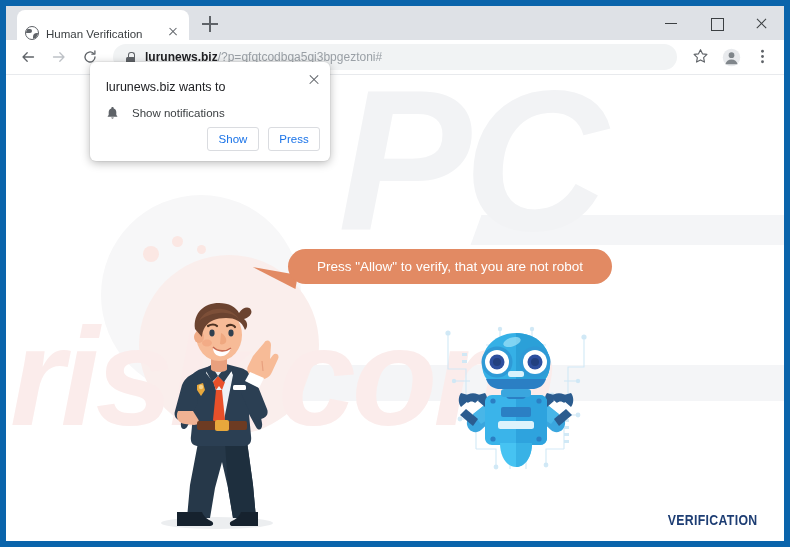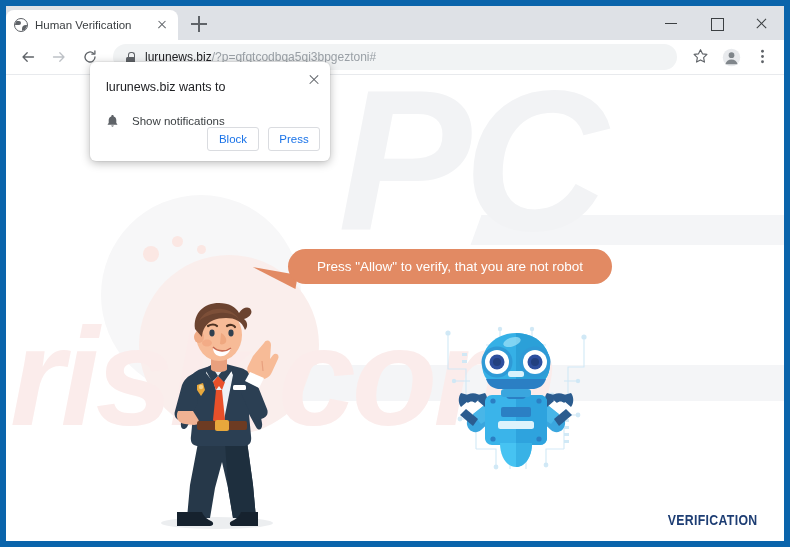--- a/index.html
+++ b/index.html
@@ -26,25 +26,25 @@
   
   #tabstrip {
     position: relative;
     height: 34px;
     background: #dee1e6;
     display: flex;
     align-items: flex-end;
   }
   #tab {
     position: relative;
-    margin-left: 0;
+    margin-left: 11px;
     width: 172px; height: 30px;
     background: #ffffff;
     border-radius: 8px 8px 0 0;
-    display: flex; align-items: center;
+    display: flex; align-items: flex-end;
     padding: 0 8px;
     gap: 7px;
   }
   #tab-favicon {
     width: 14px; height: 14px; flex: 0 0 14px;
     border-radius: 50%;
     border: 1.6px solid #5f6368;
     position: relative;
     overflow: hidden;
   }
@@ -144,21 +144,21 @@
     content: ""; position: absolute;
     left: 2.7px; top: 1px; width: 5.6px; height: 6px;
     border: 1.5px solid #5f6368;
     border-bottom: none;
     border-radius: 3px 3px 0 0;
   }
   #url-text {
     font-size: 12px; color: #9aa0a6;
     white-space: nowrap; overflow: hidden;
   }
-  #url-text b { color: #202124; font-weight: 400; }
+  #url-text b { color: #202124; font-weight: 700; }
 
   .tbicon { width: 28px; height: 28px; position: relative; flex: 0 0 28px; }
   #star-icon svg, #profile-icon svg, #menu-icon svg { display: block; margin: 5px auto; }
 
   
   #page {
     position: relative;
     height: 466px;
     background: #ffffff;
     overflow: hidden;
@@ -267,21 +267,21 @@
     background: #5f6368;
   }
   #notif-close::before { transform: rotate(45deg); }
   #notif-close::after  { transform: rotate(-45deg); }
   #notif-title {
     position: absolute; left: 16px; top: 18px;
     font-size: 12.5px; color: #202124;
   }
   #notif-row {
     position: absolute; left: 16px; top: 44px;
-    display: flex; align-items: center; gap: 13px; margin-top: 8px;
+    display: flex; align-items: center; gap: 13px;
   }
   #bell-icon { width: 13px; height: 14px; position: relative; }
   #bell-icon svg { display: block; }
   #notif-perm {
     font-size: 11.5px; color: #3c4043;
   }
   #notif-actions {
     position: absolute; right: 10px; bottom: 10px;
     display: flex; gap: 9px;
   }
@@ -567,19 +567,19 @@
     <div id="notif-row">
       <span id="bell-icon">
         <svg width="13" height="14" viewBox="0 0 13 14">
           <path d="M6.5 1c-.7 0-1.2.5-1.2 1.1v.3C3.7 2.9 2.7 4.3 2.7 6v3l-1 1.3v.5h9.6v-.5L10.3 9V6c0-1.7-1-3.1-2.6-3.6v-.3C7.7 1.5 7.2 1 6.5 1z" fill="#5f6368"></path>
           <path d="M5.1 11.6a1.45 1.45 0 0 0 2.8 0z" fill="#5f6368"></path>
         </svg>
       </span>
       <span id="notif-perm">Show notifications</span>
     </div>
     <div id="notif-actions">
-      <button class="notif-btn">Block</button>
+      <button class="notif-btn">Show</button>
       <button class="notif-btn">Press</button>
     </div>
   </div>
 
 </div>
 </div>
 
 </body></html>

